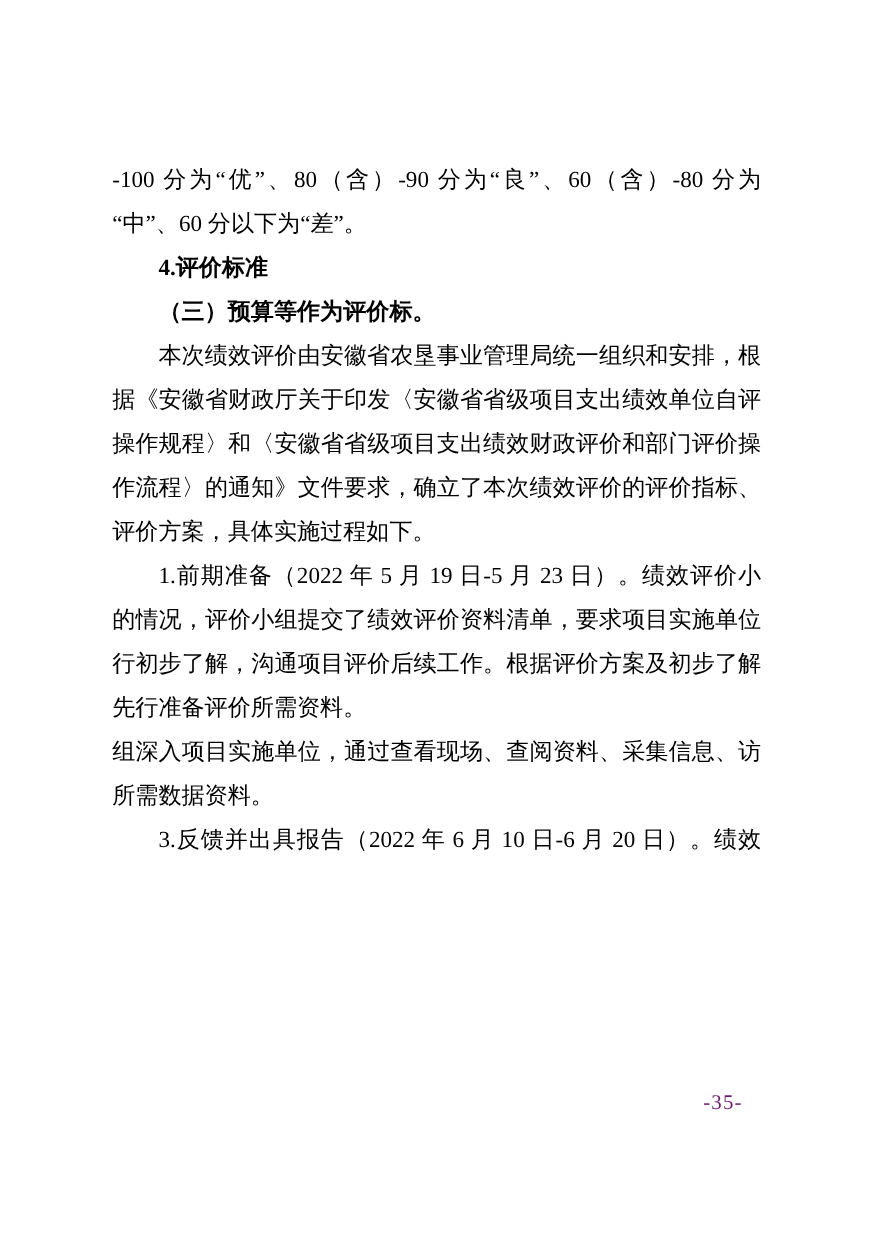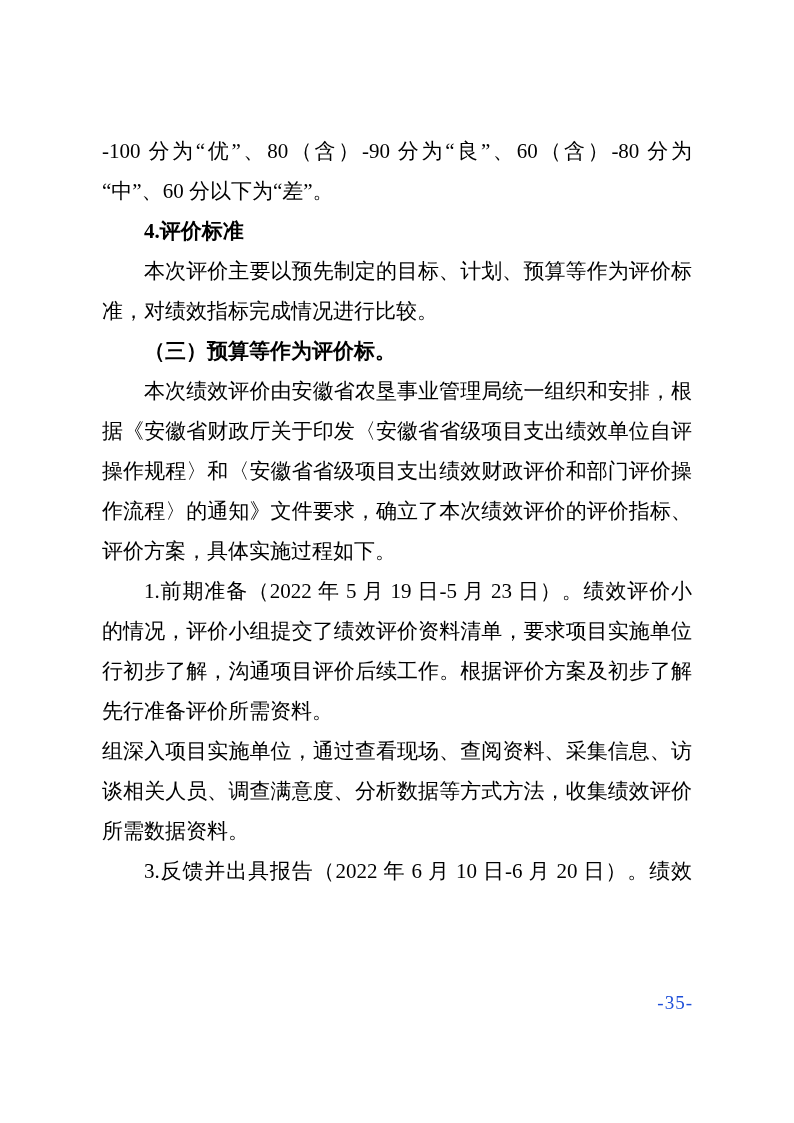--- a/index.html
+++ b/index.html
@@ -19,21 +19,21 @@
     width: 794px;
     height: 1123px;
     background: #ffffff;
     color: #000000;
     overflow: hidden;
   }
 
   .content {
     position: absolute;
     left: 102px;
-    top: 131px;
+    top: 143px;
     width: 590px;
   }
 
   .para {
     font-size: 21px;
     line-height: 40px;
     color: #000000;
   }
 
   .para.heading {
@@ -51,62 +51,57 @@
     text-align-last: left;
   }
 
   .line.indent {
     text-indent: 42px;
   }
 
   .page-number {
     position: absolute;
     top: 991px;
-    right: 101px;
+    right: 119px;
     font-size: 19px;
     line-height: 24px;
-    color: #1d4ed8;
+    color: #701a75;
     letter-spacing: 1px;
   }
 </style>
 </head>
 <body>
 
 <div class="page">
   <div class="content">
       <div class="para body">
         <div class="line">-100 分为“优”、80（含）-90 分为“良”、60（含）-80 分为</div>
         <div class="line no-stretch">“中”、60 分以下为“差”。</div>
       </div>
       <div class="para heading">
         <div class="line no-stretch indent">4.评价标准</div>
-      </div>
-      <div class="para body">
-        <div class="line indent">本次评价主要以预先制定的目标、计划、预算等作为评价标</div>
-        <div class="line no-stretch">准，对绩效指标完成情况进行比较。</div>
       </div>
       <div class="para heading">
         <div class="line no-stretch indent">（三）预算等作为评价标。</div>
       </div>
       <div class="para body">
         <div class="line indent">本次绩效评价由安徽省农垦事业管理局统一组织和安排，根</div>
         <div class="line">据《安徽省财政厅关于印发〈安徽省省级项目支出绩效单位自评</div>
         <div class="line">操作规程〉和〈安徽省省级项目支出绩效财政评价和部门评价操</div>
         <div class="line">作流程〉的通知》文件要求，确立了本次绩效评价的评价指标、</div>
         <div class="line no-stretch">评价方案，具体实施过程如下。</div>
       </div>
       <div class="para body">
         <div class="line indent">1.前期准备（2022 年 5 月 19 日-5 月 23 日）。绩效评价小</div>
         <div class="line">的情况，评价小组提交了绩效评价资料清单，要求项目实施单位</div>
         <div class="line">行初步了解，沟通项目评价后续工作。根据评价方案及初步了解</div>
         <div class="line no-stretch">先行准备评价所需资料。</div>
       </div>
       <div class="para body">
         <div class="line">组深入项目实施单位，通过查看现场、查阅资料、采集信息、访</div>
-        <div class="line">谈相关人员、调查满意度、分析数据等方式方法，收集绩效评价</div>
         <div class="line no-stretch">所需数据资料。</div>
       </div>
       <div class="para body">
         <div class="line indent">3.反馈并出具报告（2022 年 6 月 10 日-6 月 20 日）。绩效</div>
       </div>
     </div>
   <div class="page-number">-35-</div>
 </div>
 
 </body></html>

